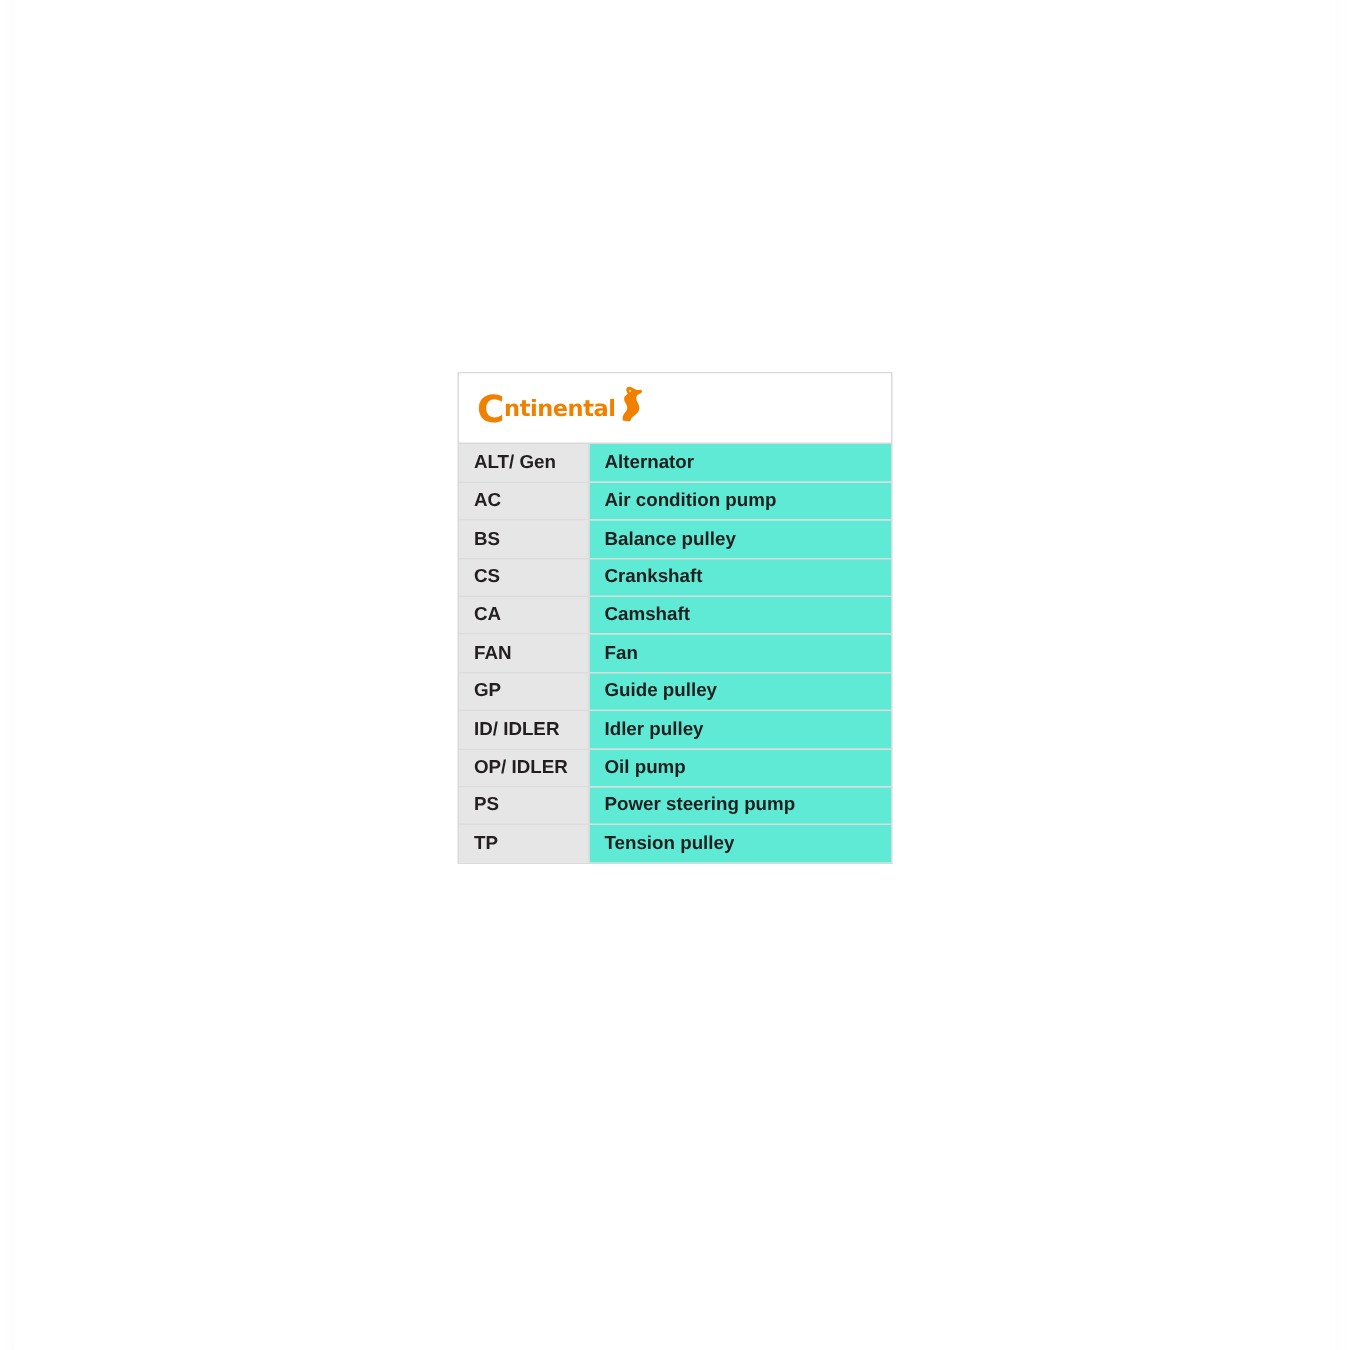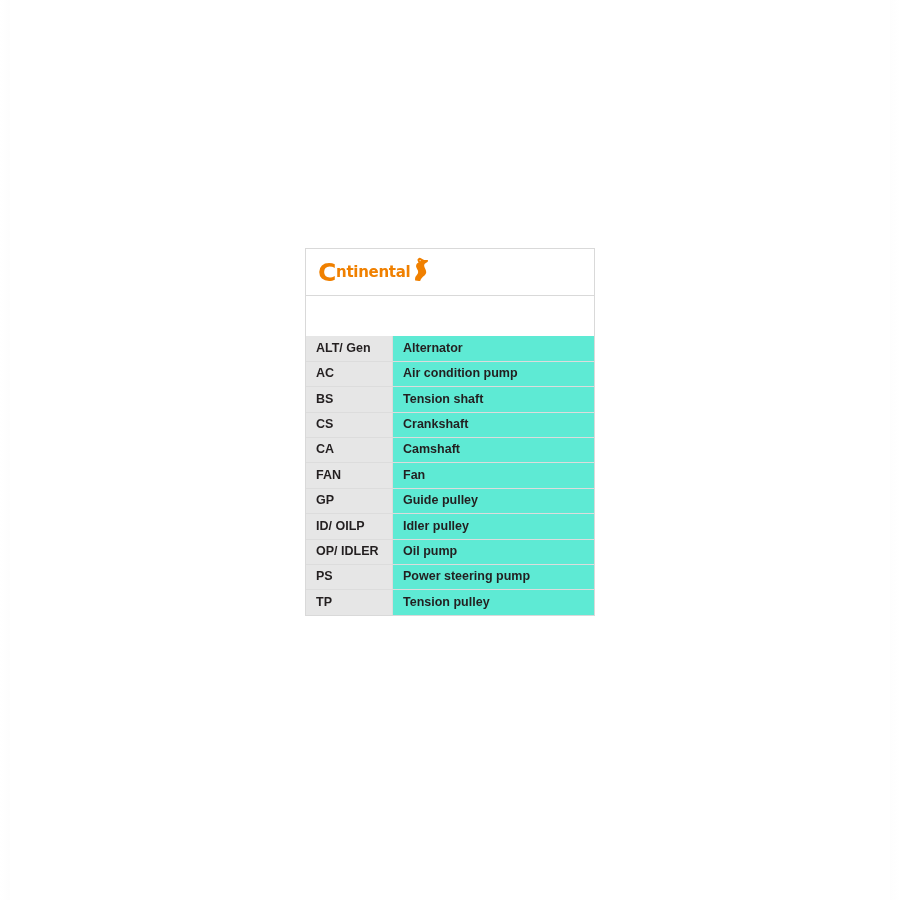--- a/index.html
+++ b/index.html
@@ -72,21 +72,20 @@
     margin-left: 1px;
     display: inline-block;
     position: relative;
     top: -3px;
   }
 
   table.legend-table {
     border-collapse: collapse;
     width: 100%;
     table-layout: fixed;
-    margin-top: 40px;
   }
   table.legend-table tr {
     height: 25.4px;
   }
   table.legend-table td {
     border-bottom: 1px solid #dcdcdc;
     font-size: 12.5px;
     color: #231f20;
     font-weight: bold;
     padding: 0 0 0 10px;
@@ -132,40 +131,40 @@
       <tr>
         <td class="abbr-cell">ALT/ Gen</td>
         <td class="desc-cell">Alternator</td>
       </tr>
       <tr>
         <td class="abbr-cell">AC</td>
         <td class="desc-cell">Air condition pump</td>
       </tr>
       <tr>
         <td class="abbr-cell">BS</td>
-        <td class="desc-cell">Tension shaft</td>
+        <td class="desc-cell">Balance pulley</td>
       </tr>
       <tr>
         <td class="abbr-cell">CS</td>
         <td class="desc-cell">Crankshaft</td>
       </tr>
       <tr>
         <td class="abbr-cell">CA</td>
         <td class="desc-cell">Camshaft</td>
       </tr>
       <tr>
         <td class="abbr-cell">FAN</td>
         <td class="desc-cell">Fan</td>
       </tr>
       <tr>
         <td class="abbr-cell">GP</td>
         <td class="desc-cell">Guide pulley</td>
       </tr>
       <tr>
-        <td class="abbr-cell">ID/ OILP</td>
+        <td class="abbr-cell">ID/ IDLER</td>
         <td class="desc-cell">Idler pulley</td>
       </tr>
       <tr>
         <td class="abbr-cell">OP/ IDLER</td>
         <td class="desc-cell">Oil pump</td>
       </tr>
       <tr>
         <td class="abbr-cell">PS</td>
         <td class="desc-cell">Power steering pump</td>
       </tr>

